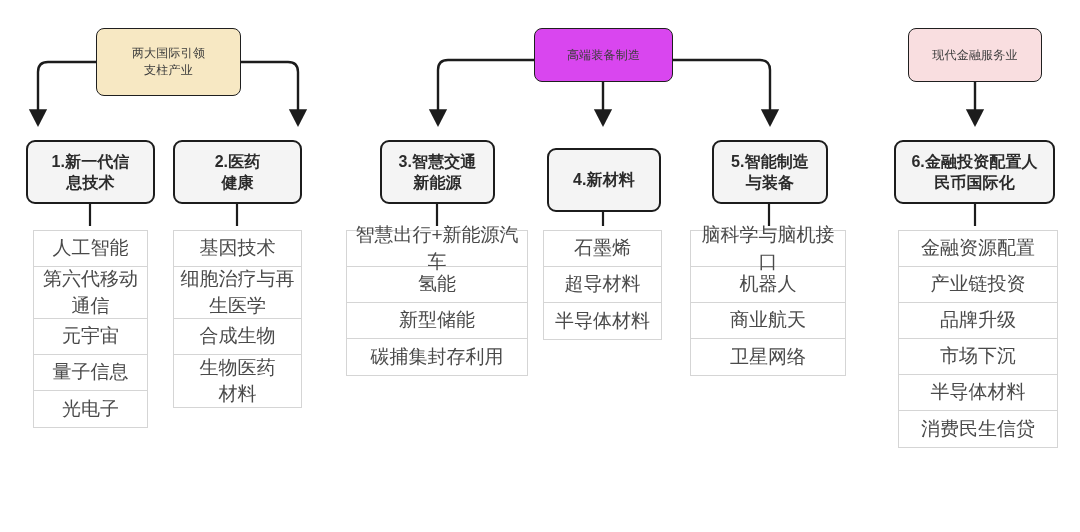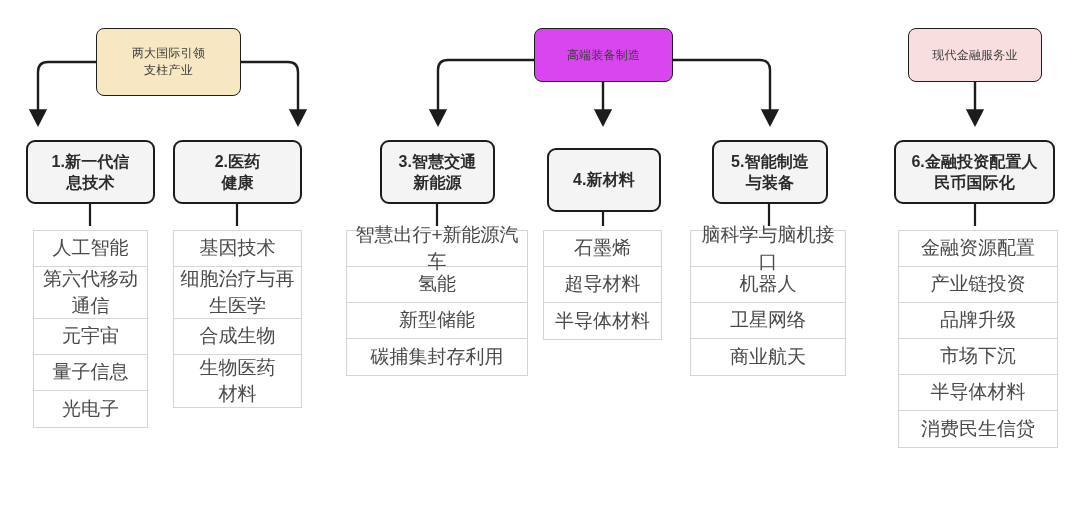--- a/index.html
+++ b/index.html
@@ -233,25 +233,25 @@
     </div>
 
   <div class="item-list" style="left:690px; top:230px; width:156px;">
       <div class="item" style="height: 36px;">
         <div>脑科学与脑机接口</div>
       </div>
       <div class="item" style="height: 36px;">
         <div>机器人</div>
       </div>
       <div class="item" style="height: 36px;">
+        <div>商业航天</div>
+      </div>
+      <div class="item" style="height: 36px;">
         <div>卫星网络</div>
       </div>
-      <div class="item" style="height: 36px;">
-        <div>商业航天</div>
-      </div>
     </div>
 
   <div class="item-list" style="left:898px; top:230px; width:160px;">
       <div class="item" style="height: 36px;">
         <div>金融资源配置</div>
       </div>
       <div class="item" style="height: 36px;">
         <div>产业链投资</div>
       </div>
       <div class="item" style="height: 36px;">

